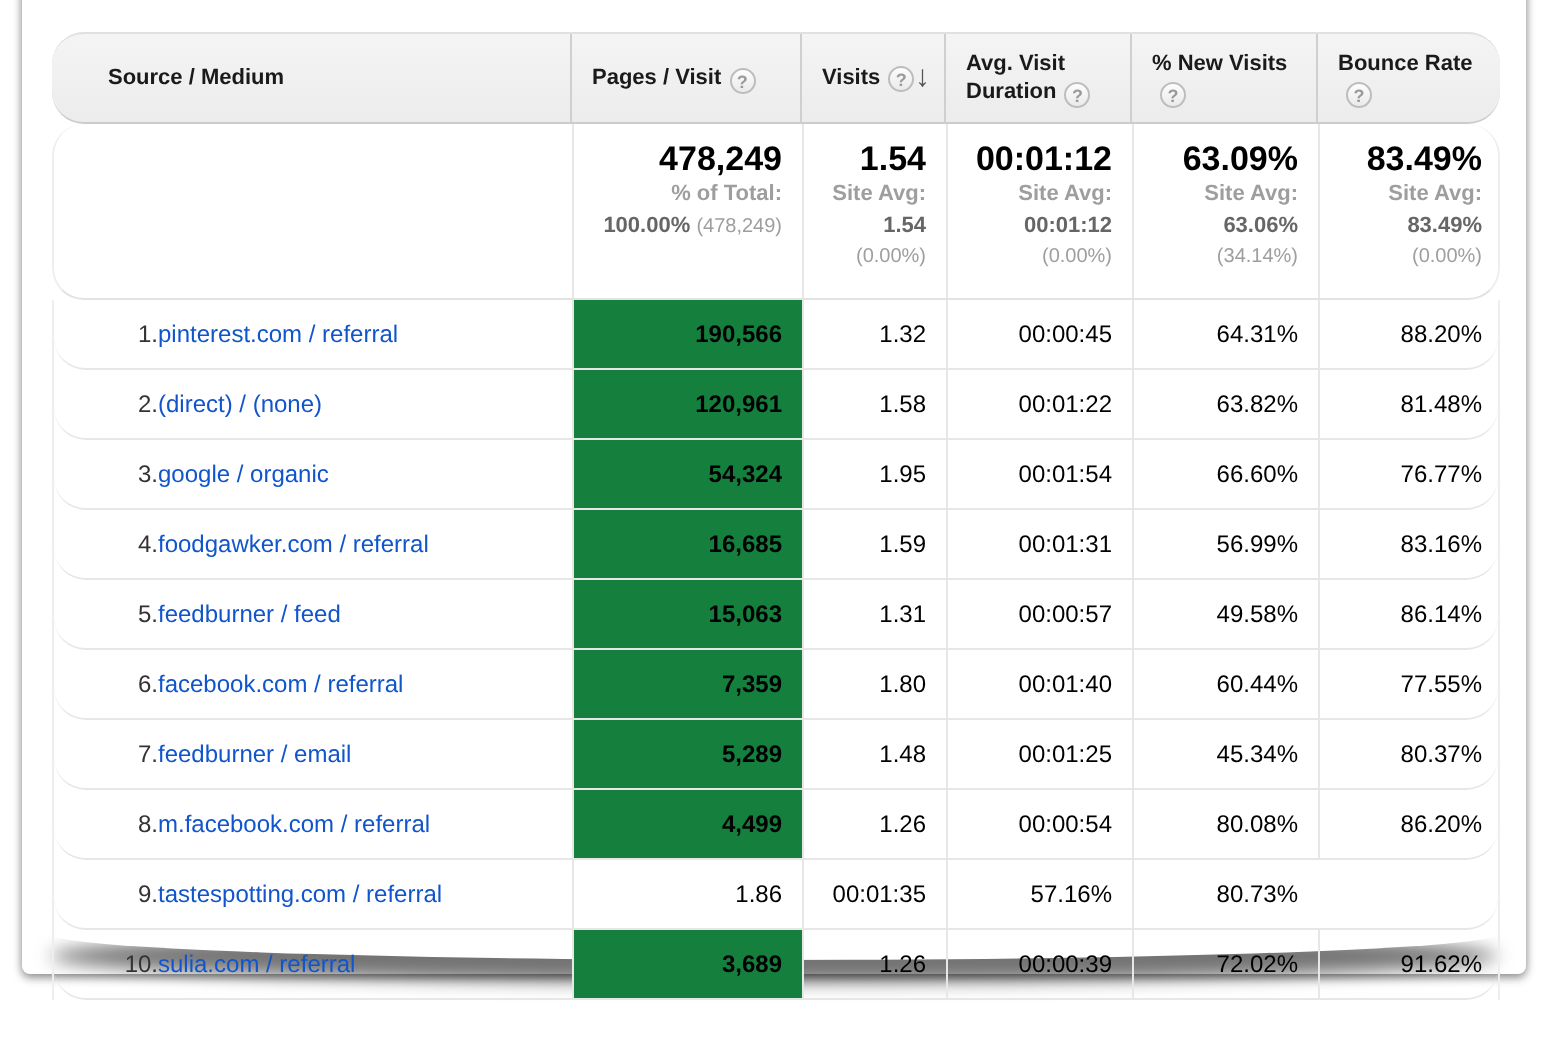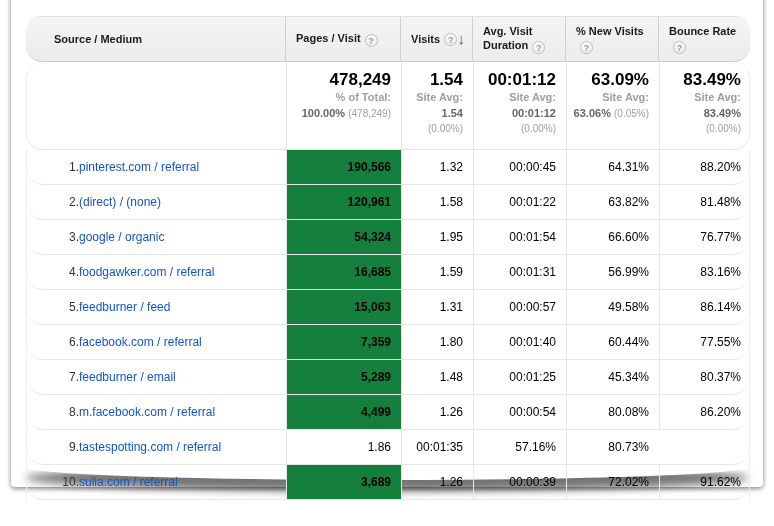--- a/index.html
+++ b/index.html
@@ -125,21 +125,21 @@
         <div class="sum-line"><span class="v">1.54</span> <span class="p">(0.00%)</span></div>
       </div>
       <div class="sum-cell">
         <div class="sum-value">00:01:12</div>
         <div class="sum-sub">Site Avg:</div>
         <div class="sum-line"><span class="v">00:01:12</span> <span class="p">(0.00%)</span></div>
       </div>
       <div class="sum-cell">
         <div class="sum-value">63.09%</div>
         <div class="sum-sub">Site Avg:</div>
-        <div class="sum-line"><span class="v">63.06%</span> <span class="p">(0.05%)</span></div>
+        <div class="sum-line"><span class="v">63.06%</span> <span class="p">(34.14%)</span></div>
       </div>
       <div class="sum-cell">
         <div class="sum-value">83.49%</div>
         <div class="sum-sub">Site Avg:</div>
         <div class="sum-line"><span class="v">83.49%</span> <span class="p">(0.00%)</span></div>
       </div>
     </div>
 
     <div class="tbody tbody-outline">
       <div class="grid-row tr">

